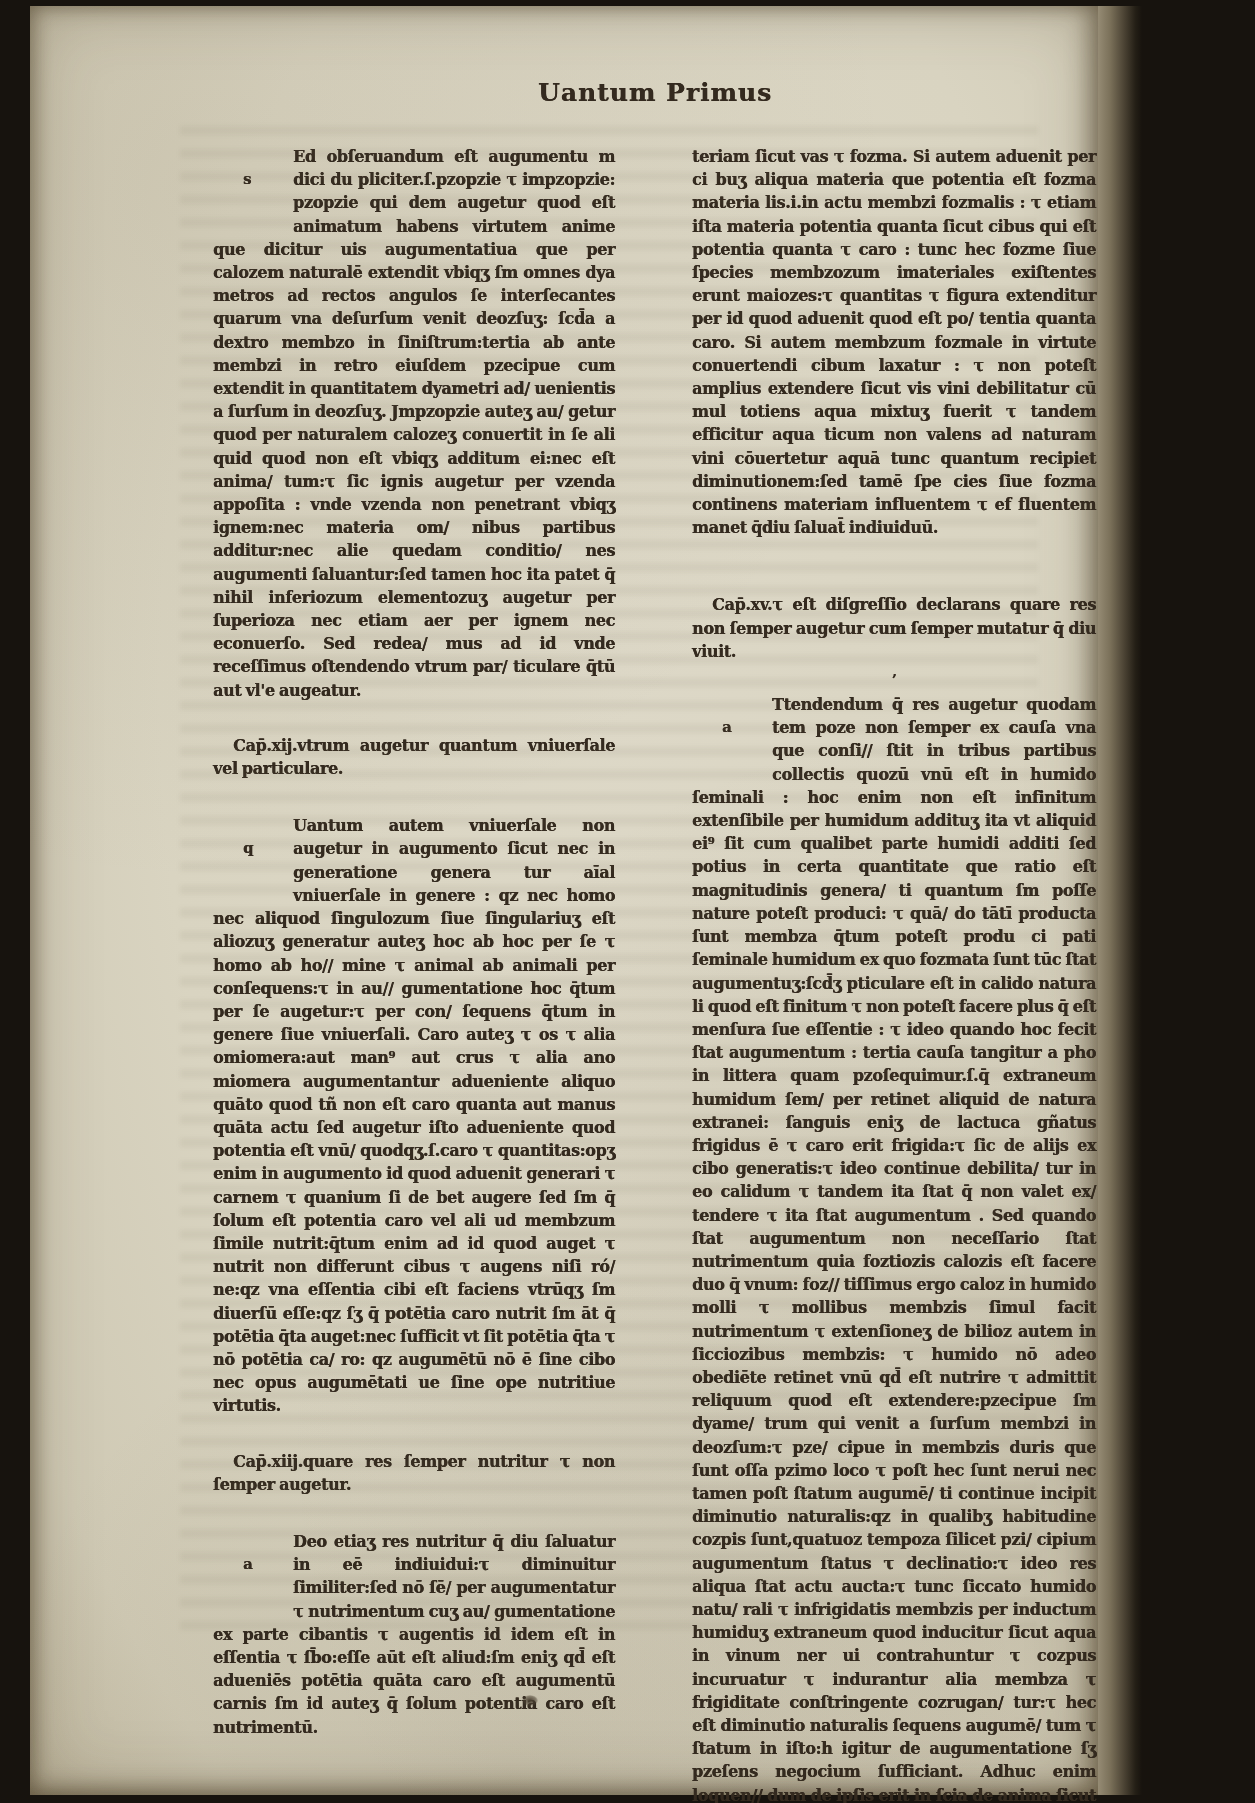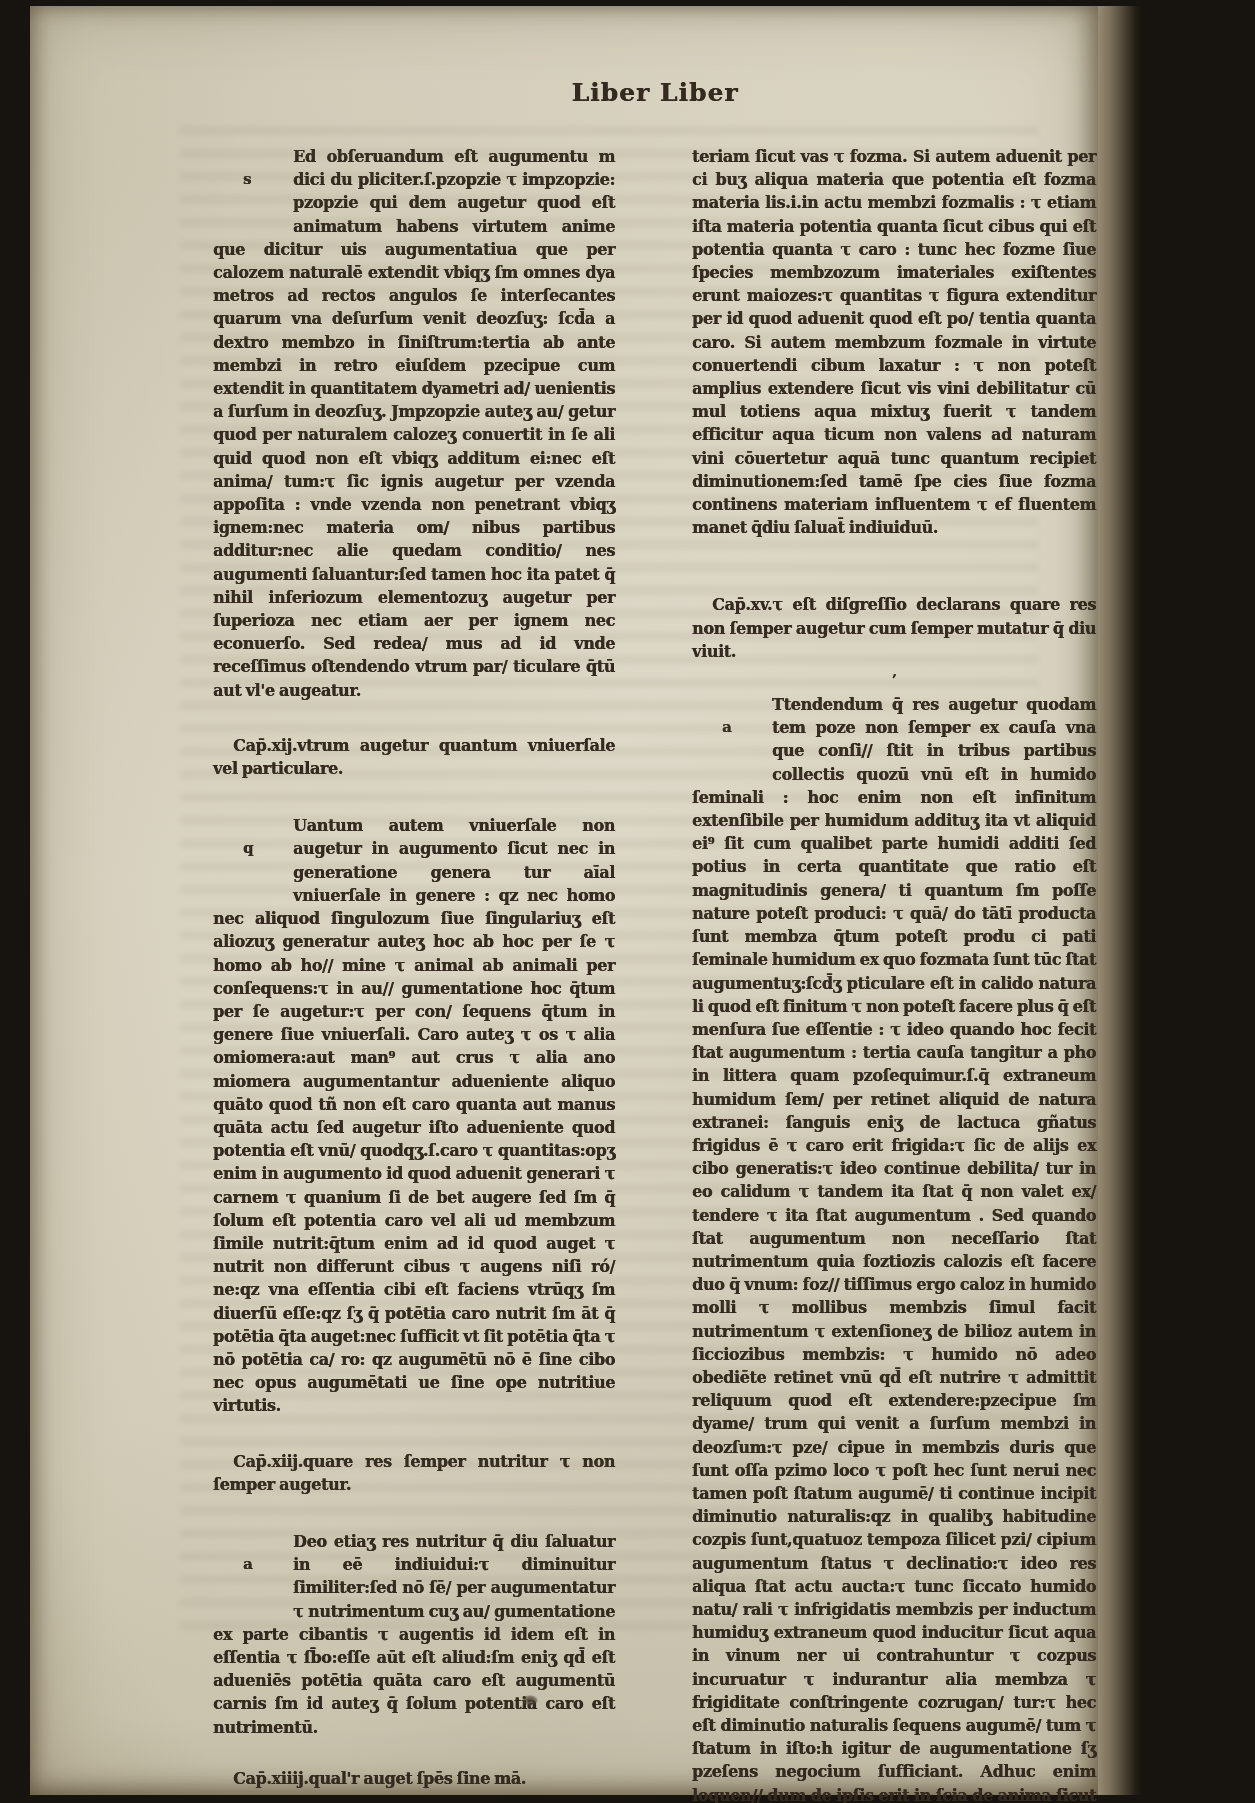--- a/index.html
+++ b/index.html
@@ -68,21 +68,21 @@
     position:absolute;left:492px;top:1689px;width:16px;height:11px;border-radius:50%;
     background:radial-gradient(ellipse,#4a4031 0%,rgba(74,64,49,.5) 55%,transparent 75%);
   }
 </style>
 </head>
 <body>
 
 <div class="stage">
   <div class="page">
 
-    <div class="running-title ink">Liber Liber</div>
+    <div class="running-title ink">Uantum Primus</div>
 
     <div class="col col-left ink">
 
       <div class="para">
         <span class="hangbox">
             <span class="guide">s</span>
           </span><span class="ptxt">Ed obſeruandum eſt augumentu m dici du pliciter.ſ.pzopzie τ impzopzie: pzopzie qui dem augetur quod eſt animatum habens virtutem anime que dicitur uis augumentatiua que per calozem naturalē extendit vbiqʒ ſm omnes dya metros ad rectos angulos ſe interſecantes quarum vna deſurſum venit deozſuʒ: ſcd̄a a dextro membzo in ſiniſtrum:tertia ab ante membzi in retro eiuſdem pzecipue cum extendit in quantitatem dyametri ad/ uenientis a ſurſum in deozſuʒ. Jmpzopzie auteʒ au/ getur quod per naturalem calozeʒ conuertit in ſe ali quid quod non eſt vbiqʒ additum ei:nec eſt anima/ tum:τ ſic ignis augetur per vzenda appoſita : vnde vzenda non penetrant vbiqʒ ignem:nec materia om/ nibus partibus additur:nec alie quedam conditio/ nes augumenti ſaluantur:ſed tamen hoc ita patet q̄ nihil inferiozum elementozuʒ augetur per ſuperioza nec etiam aer per ignem nec econuerſo. Sed redea/ mus ad id vnde receſſimus oſtendendo vtrum par/ ticulare q̄tū aut vl'e augeatur.</span>
       </div>
 
       <div class="chapter m-head">Cap̄.xij.vtrum augetur quantum vniuerſale vel particulare.</div>
@@ -94,21 +94,20 @@
       </div>
 
       <div class="chapter m-head">Cap̄.xiij.quare res ſemper nutritur τ non ſemper augetur.</div>
 
       <div class="para m-para">
         <span class="hangbox">
             <span class="guide">a</span>
           </span><span class="ptxt">Deo etiaʒ res nutritur q̄ diu ſaluatur in eē indiuidui:τ diminuitur ſimiliter:ſed nō ſē/ per augumentatur τ nutrimentum cuʒ au/ gumentatione ex parte cibantis τ augentis id idem eſt in eſſentia τ ſb̄o:eſſe aūt eſt aliud:ſm eniʒ qd̄ eſt adueniēs potētia quāta caro eſt augumentū carnis ſm id auteʒ q̄ ſolum potentia caro eſt nutrimentū.</span>
       </div>
 
-      <div class="chapter m-head-sm">Cap̄.xiiij.qual'r auget ſpēs ſine mā.</div>
 
     </div>
 
     <div class="col col-right ink">
 
       <div class="para">
         <span class="ptxt">teriam ſicut vas τ fozma. Si autem aduenit per ci buʒ aliqua materia que potentia eſt fozma materia lis.i.in actu membzi fozmalis : τ etiam iſta materia potentia quanta ſicut cibus qui eſt potentia quanta τ caro : tunc hec fozme ſiue ſpecies membzozum imateriales exiſtentes erunt maiozes:τ quantitas τ figura extenditur per id quod aduenit quod eſt po/ tentia quanta caro. Si autem membzum fozmale in virtute conuertendi cibum laxatur : τ non poteſt amplius extendere ſicut vis vini debilitatur cū mul totiens aqua mixtuʒ fuerit τ tandem efficitur aqua ticum non valens ad naturam vini cōuertetur aquā tunc quantum recipiet diminutionem:ſed tamē ſpe cies ſiue fozma continens materiam influentem τ ef fluentem manet q̄diu ſaluat̄ indiuiduū.</span>
       </div>
 
       <div class="chapter" style="margin-top:54px;">Cap̄.xv.τ eſt diſgreſſio declarans quare res non ſemper augetur cum ſemper mutatur q̄ diu viuit.</div>

